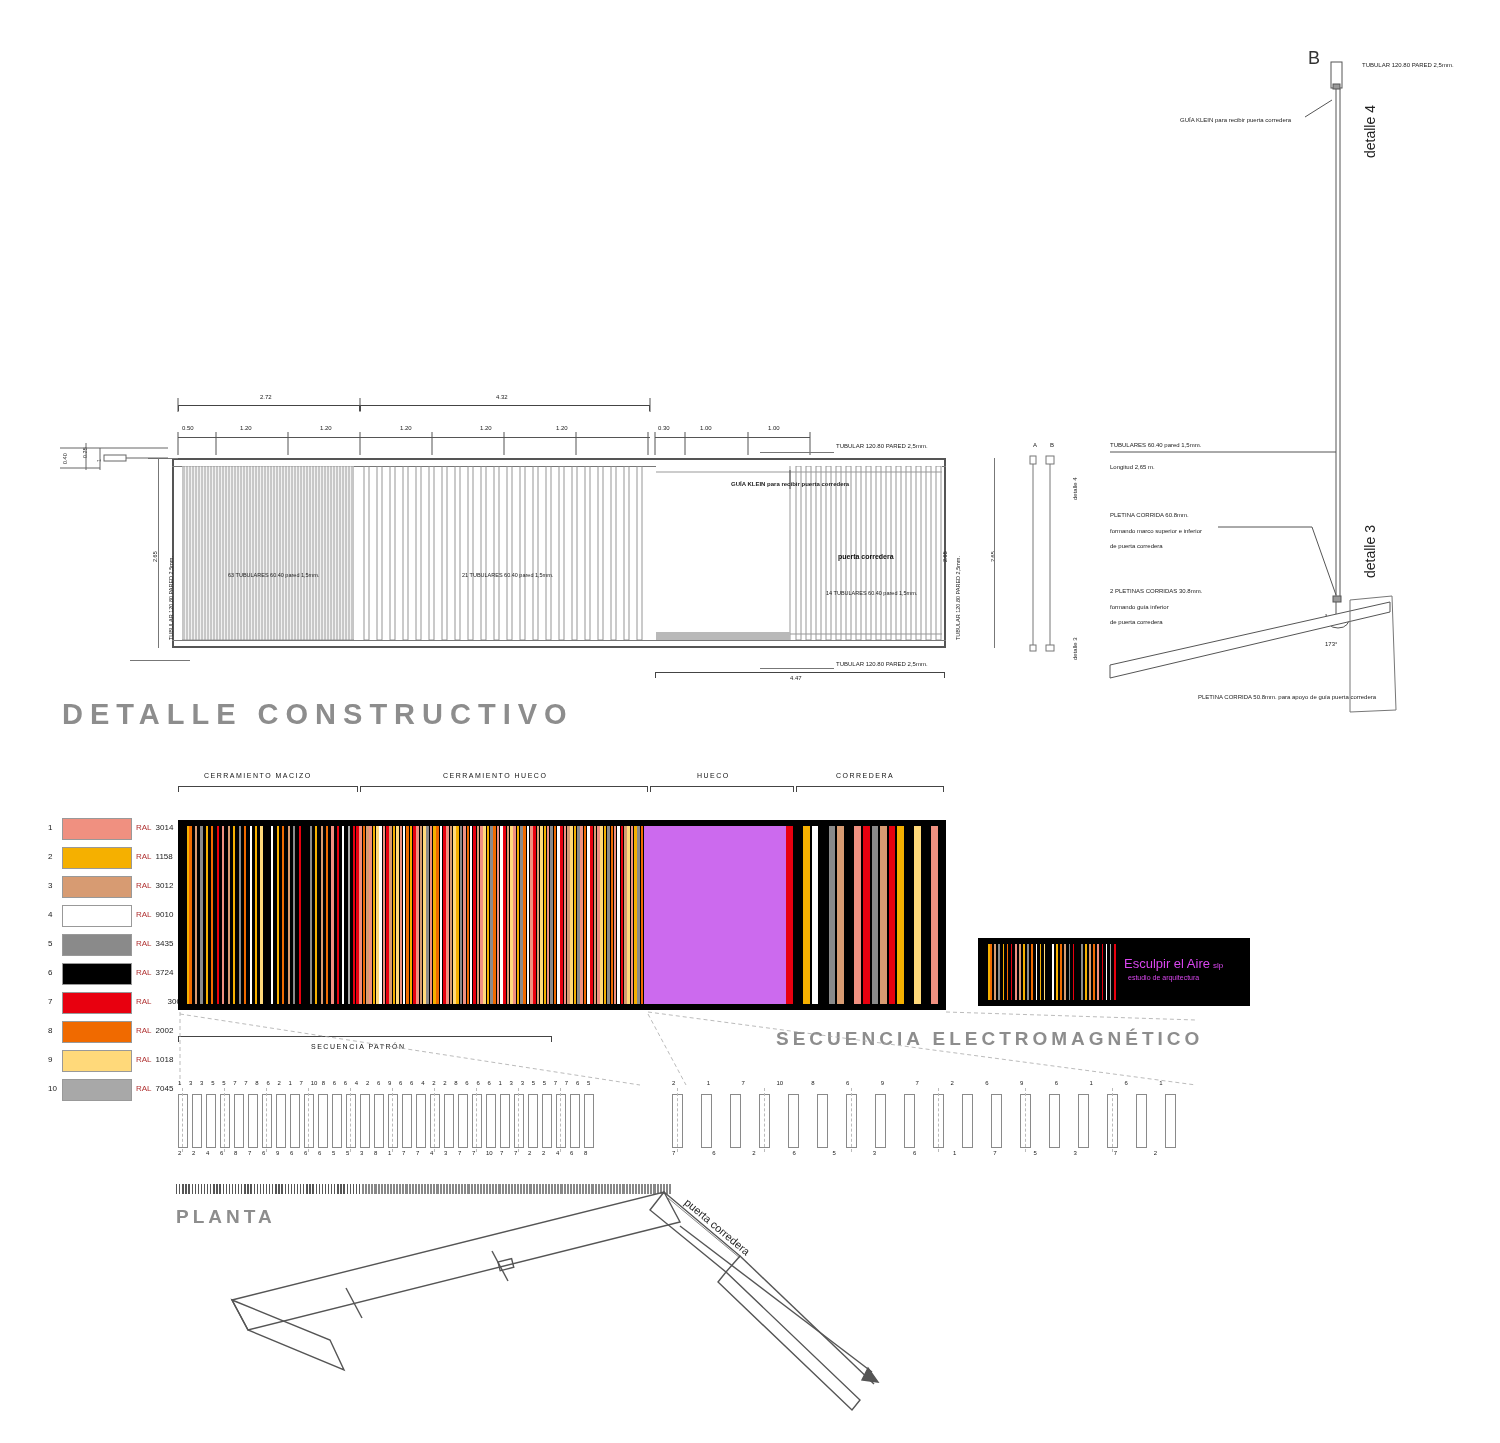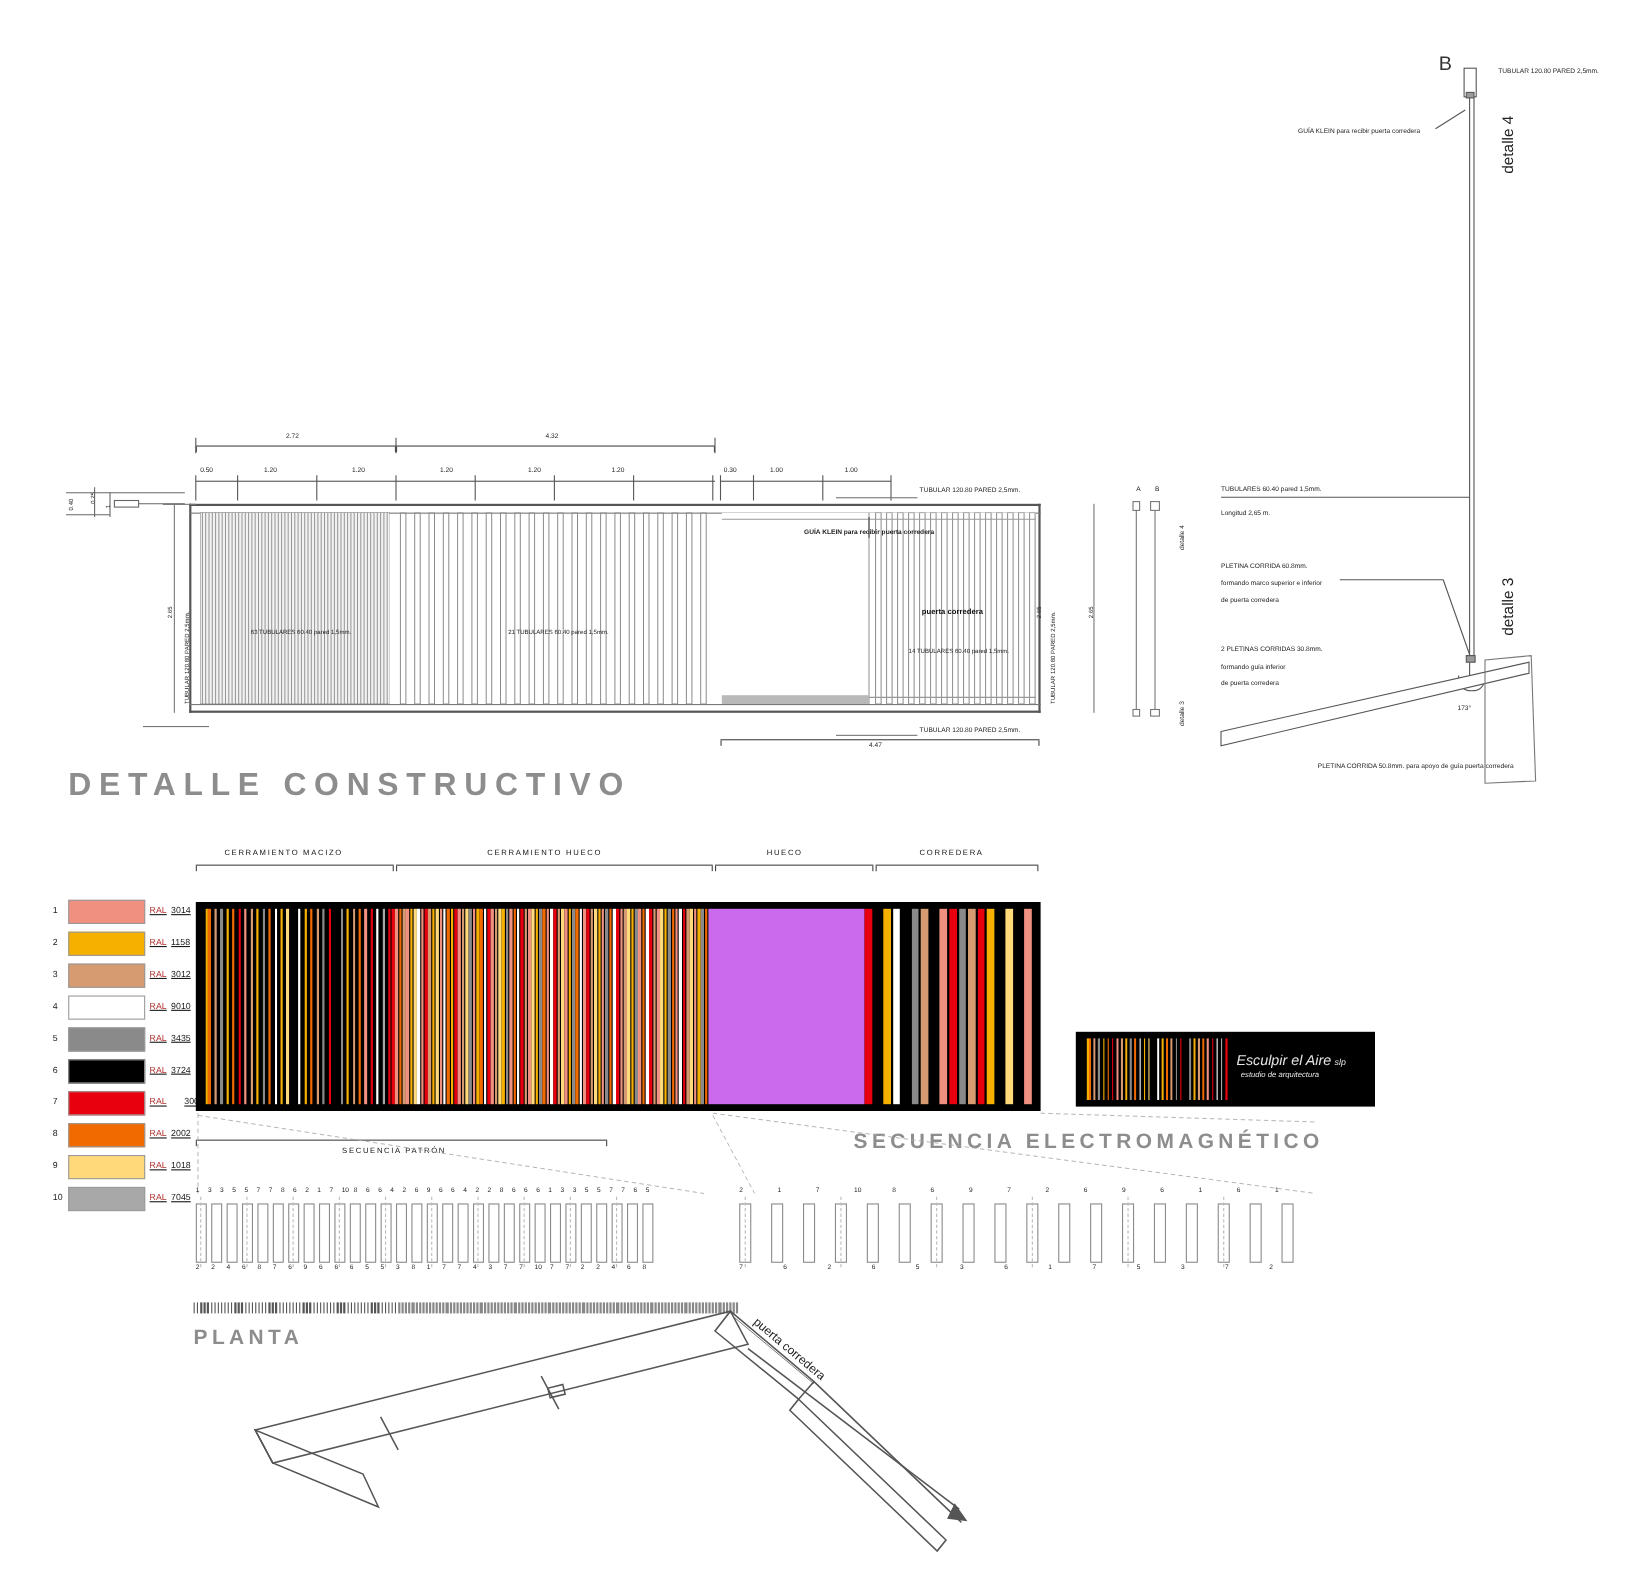--- a/index.html
+++ b/index.html
@@ -16,26 +16,26 @@
   .bigtitle{font-size:29px;letter-spacing:7px;color:#8d8d8d;font-weight:bold;}
   .midtitle{font-size:19px;letter-spacing:4px;color:#8d8d8d;font-weight:bold;}
   .planta{font-size:19px;letter-spacing:4px;color:#8d8d8d;font-weight:bold;}
   .bracket{position:absolute;border-top:1px solid #444;}
   .bracket:before,.bracket:after{content:"";position:absolute;top:0;width:1px;height:5px;background:#444;}
   .bracket:before{left:0;}
   .bracket:after{right:0;}
   .swrow{position:absolute;height:22px;}
   .swnum{position:absolute;left:0;top:5px;font-size:8px;}
   .swbox{position:absolute;left:14px;top:0;width:68px;height:20px;border:1px solid #999;}
-  .swlabel{position:absolute;left:88px;top:5px;font-size:8px;text-decoration:underline;}
+  .swlabel{position:absolute;left:88px;top:5px;font-size:8px;}
   .swlabel .ral{color:#b03030;}
   .spectrum{position:absolute;background:#000;}
   .stripe{position:absolute;top:0;bottom:0;}
   .logo{position:absolute;background:#000;}
-  .logotext{position:absolute;color:#e5e5e5;font-style:italic;}
+  .logotext{position:absolute;color:#d946ef;}
   .tube{position:absolute;border:1px solid #8a8a8a;background:#fff;}
   .numtop,.numbot{position:absolute;font-size:6px;color:#222;}
   svg{position:absolute;left:0;top:0;overflow:visible;}
 </style>
 </head>
 <body>
 
 <div class="abs" style="left:0;top:0;width:1040px;height:720px;">
 
   <div class="bracket" style="left:178px;top:405px;width:182px;"></div>

